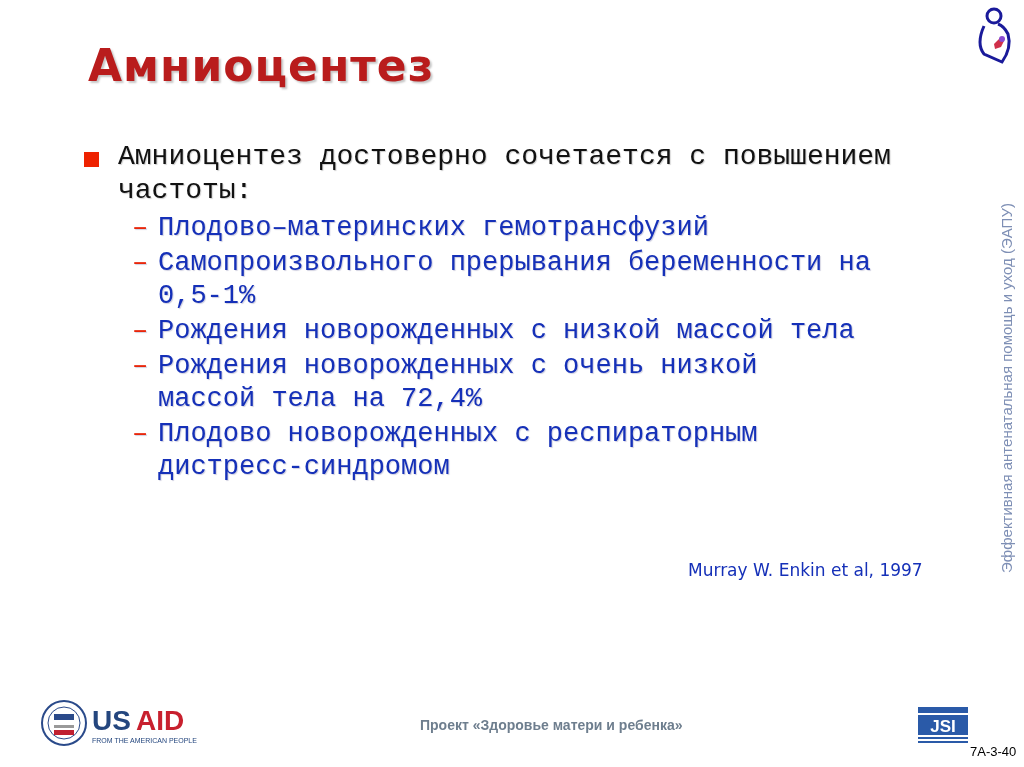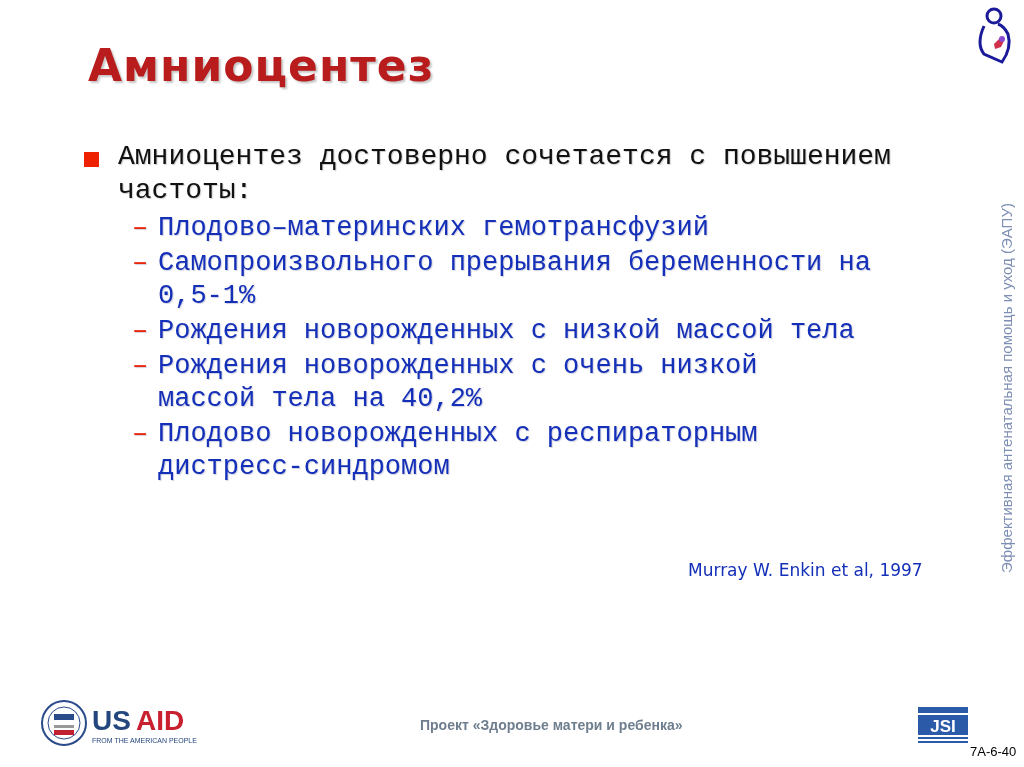--- a/index.html
+++ b/index.html
@@ -56,21 +56,21 @@
     <div class="sub-item" style="width:780px;">
       <span class="dash">–</span>
       <span>Самопроизвольного прерывания беременности на 0,5-1%</span>
     </div>
     <div class="sub-item">
       <span class="dash">–</span>
       <span>Рождения новорожденных с низкой массой тела</span>
     </div>
     <div class="sub-item" style="width:700px;">
       <span class="dash">–</span>
-      <span>Рождения новорожденных с очень низкой массой тела на 40,2%</span>
+      <span>Рождения новорожденных с очень низкой массой тела на 72,4%</span>
     </div>
     <div class="sub-item" style="width:740px;">
       <span class="dash">–</span>
       <span>Плодово новорожденных с респираторным дистресс-синдромом</span>
     </div>
   </div>
 </div>
 
 <div class="citation">Murray W. Enkin et al, 1997</div>
 
@@ -88,13 +88,13 @@
 <div class="footer-text">Проект «Здоровье матери и ребенка»</div>
 
 <svg class="jsi" viewBox="0 0 50 36">
   <rect x="0" y="0" width="50" height="36" fill="#2a5aa8"></rect>
   <rect x="0" y="6" width="50" height="2" fill="#fff"></rect>
   <rect x="0" y="28" width="50" height="2" fill="#fff"></rect>
   <rect x="0" y="32" width="50" height="2" fill="#fff"></rect>
   <text x="25" y="25" text-anchor="middle" font-family="Liberation Sans, sans-serif" font-weight="bold" font-size="17" fill="#fff">JSI</text>
 </svg>
 
-<div class="slide-num">7A-6-40</div>
+<div class="slide-num">7A-3-40</div>
 
 </body></html>

